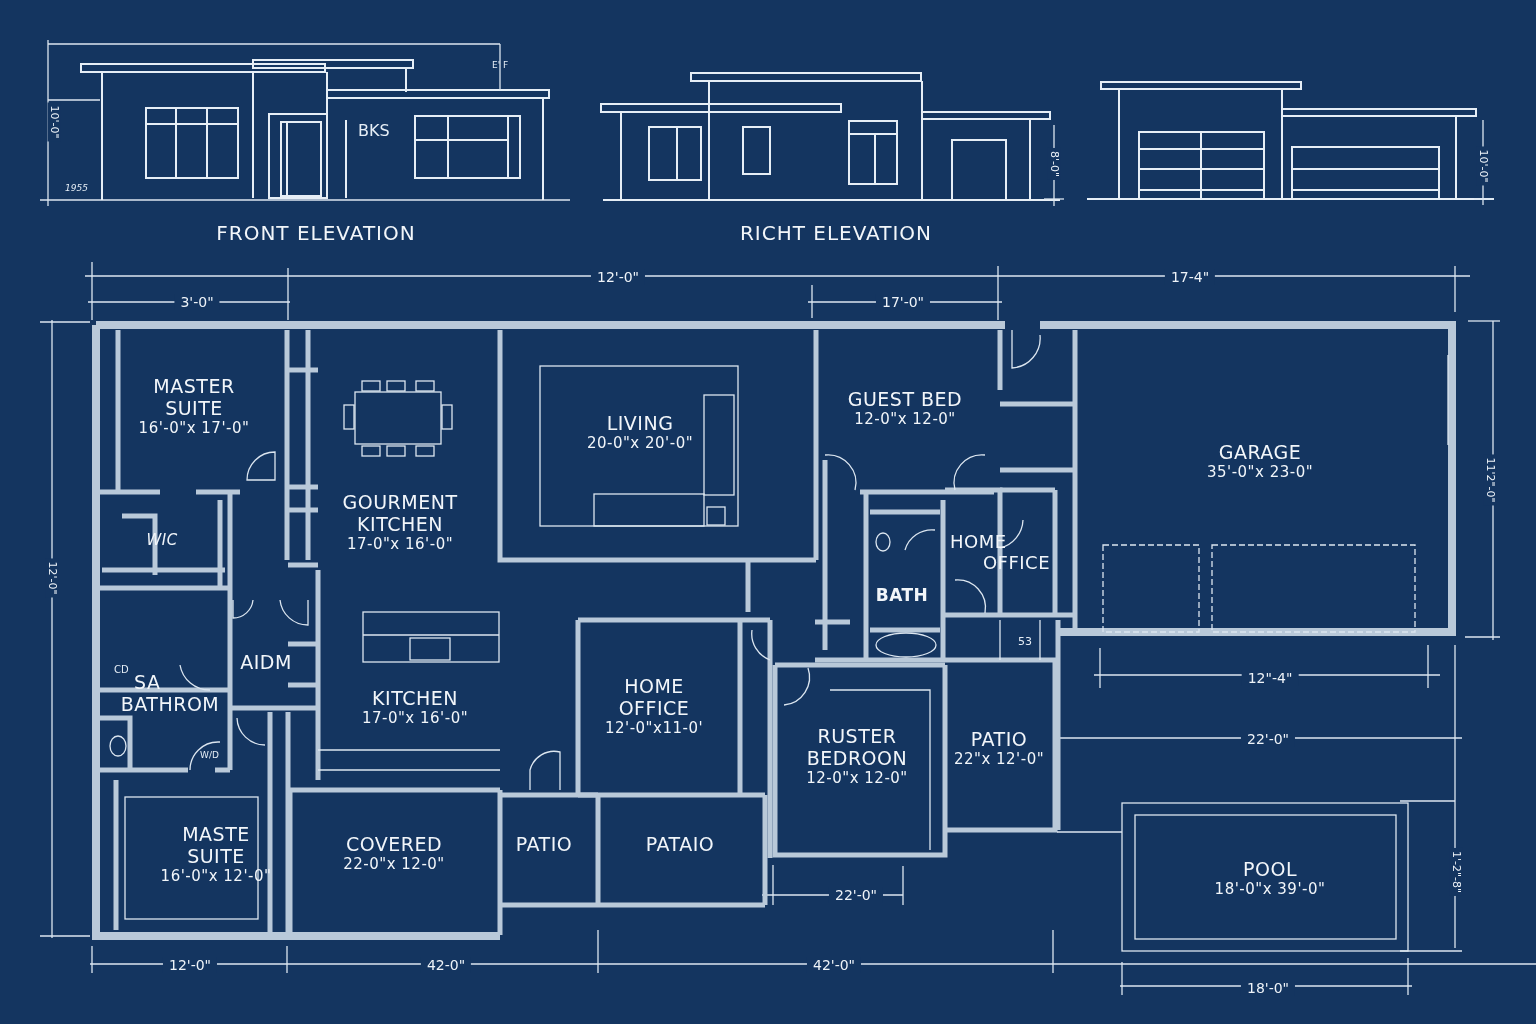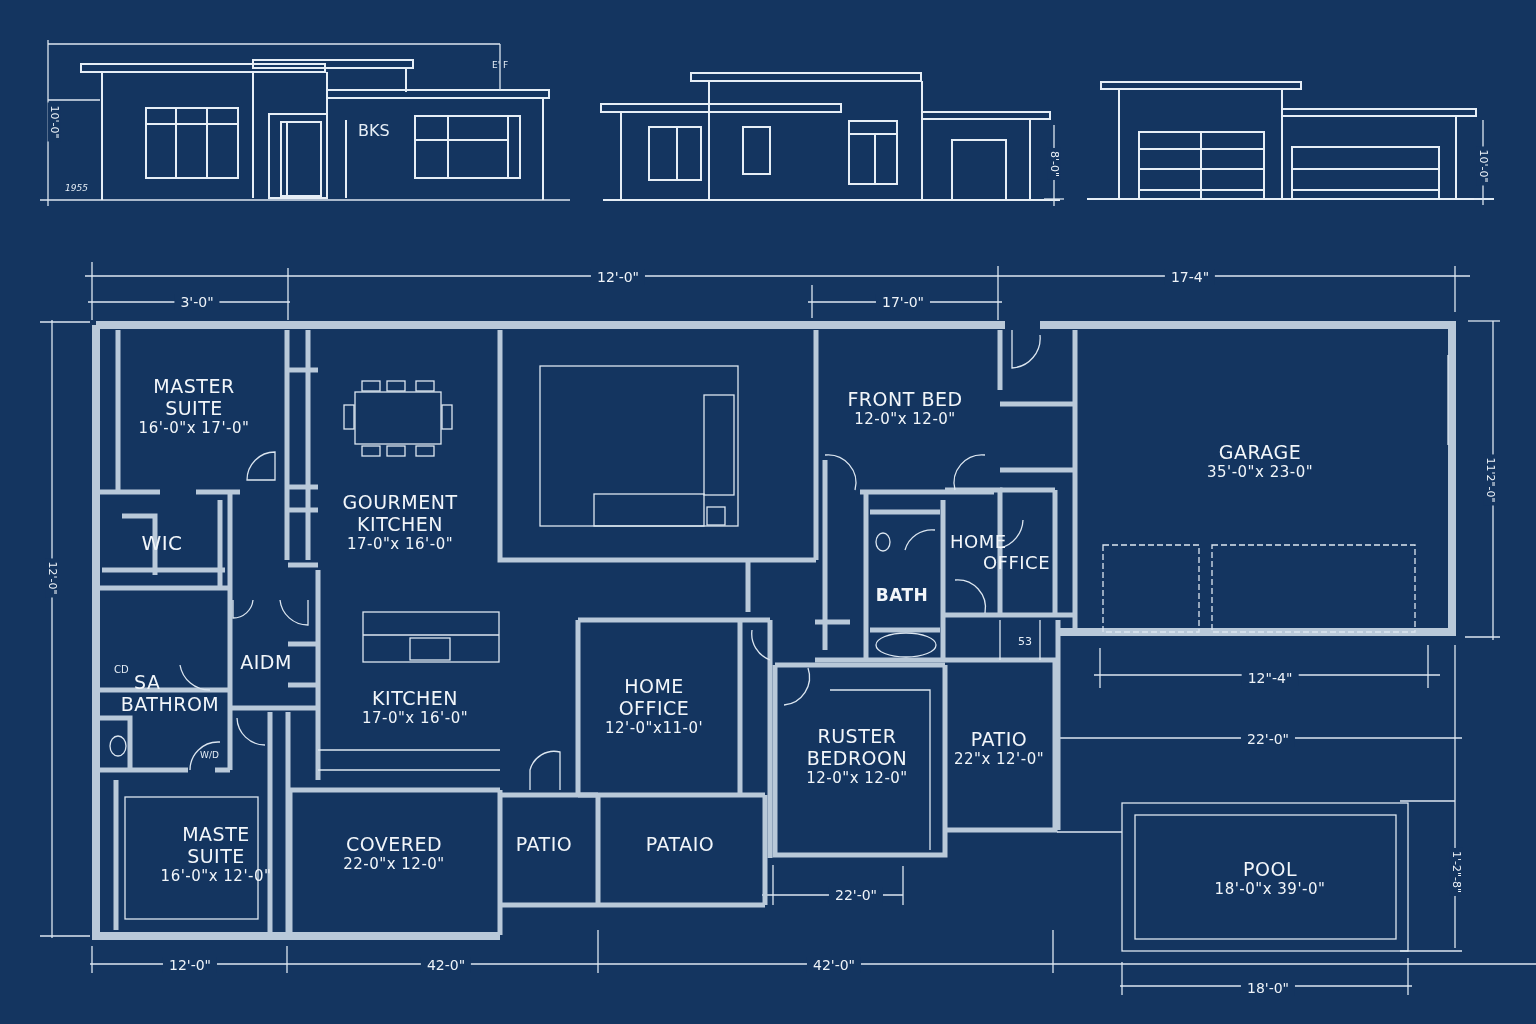--- a/index.html
+++ b/index.html
@@ -267,20 +267,22 @@
     <path class="thin" d="M905 550 A28 28 0 0 1 935 530"></path>
     <path class="thin" d="M955 580 A28 28 0 0 1 985 613"></path>
     <path class="thin" d="M1000 548 A30 30 0 0 0 1023 520"></path>
     <path class="thin" d="M1012 330 V368 A30 30 0 0 0 1040 335"></path>
     <path class="thin" d="M530 790 V770 A25 25 0 0 1 560 752 V790"></path>
     <path class="thin" d="M752 630 A28 28 0 0 0 770 660"></path>
     <path class="thin" d="M784 705 A28 28 0 0 0 808 668"></path>
   </g>
 </svg>
 
+<div class="lbl elev" style="left:160px; top:222px; width:312px;">FRONT ELEVATION</div>
+<div class="lbl elev" style="left:680px; top:222px; width:312px;">RICHT ELEVATION</div>
 <div class="vdim" style="left:54px; top:122px;">10'-0"</div>
 <div class="small" style="left:358px; top:121px; font-size:16px;">BKS</div>
 <div class="small" style="left:65px; top:183px; font-size:9px;font-style:italic;">1955</div>
 <div class="small" style="left:492px; top:60px; font-size:9px;">E' F</div>
 <div class="vdim" style="left:1054px; top:164px;">8'-0"</div>
 <div class="vdim" style="left:1483px; top:166px;">10'-0"</div>
 
 <div class="dimtxt" style="left:618px; top:277px;">12'-0"</div>
 <div class="dimtxt" style="left:1190px; top:277px;">17-4"</div>
 <div class="dimtxt" style="left:197px; top:302px;">3'-0"</div>
@@ -295,29 +297,33 @@
 <div class="dimtxt" style="left:1270px; top:678px;">12"-4"</div>
 <div class="dimtxt" style="left:1268px; top:739px;">22'-0"</div>
 <div class="dimtxt" style="left:1268px; top:988px;">18'-0"</div>
 
 <div class="lbl" style="left:114px; top:376px; width:160px;">
   <div class="room">MASTER</div>
   <div class="room">SUITE</div>
   <div class="dim">16'-0"x 17'-0"</div>
 </div>
 <div class="lbl" style="left:130px; top:532px; width:64px;">
-  <div class="room" style="font-size:20px;">WIC</div>
+  <div class="room" style="font-size:15px;font-style:italic;">WIC</div>
 </div>
 <div class="lbl" style="left:320px; top:492px; width:160px;">
   <div class="room">GOURMENT</div>
   <div class="room">KITCHEN</div>
   <div class="dim">17-0"x 16'-0"</div>
 </div>
+<div class="lbl" style="left:550px; top:413px; width:180px;">
+  <div class="room">LIVING</div>
+  <div class="dim">20-0"x 20'-0"</div>
+</div>
 <div class="lbl" style="left:830px; top:389px; width:150px;">
-  <div class="room">FRONT BED</div>
+  <div class="room">GUEST BED</div>
   <div class="dim">12-0"x 12-0"</div>
 </div>
 <div class="lbl" style="left:1180px; top:442px; width:160px;">
   <div class="room">GARAGE</div>
   <div class="dim">35'-0"x 23-0"</div>
 </div>
 <div class="lbl" style="left:872px; top:586px; width:60px;font-weight:bold;">
   <div class="room" style="font-size:17px;">BATH</div>
 </div>
 <div class="lbl" style="left:946px; top:532px; width:110px;">

